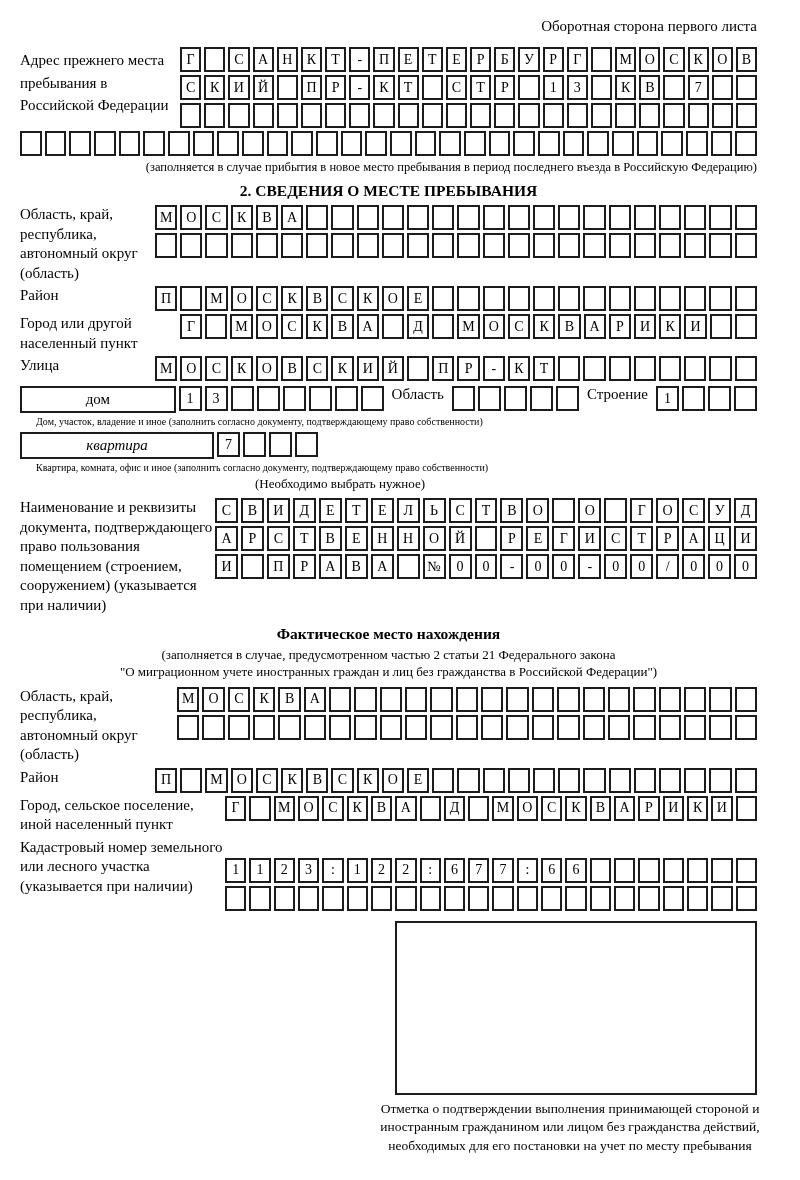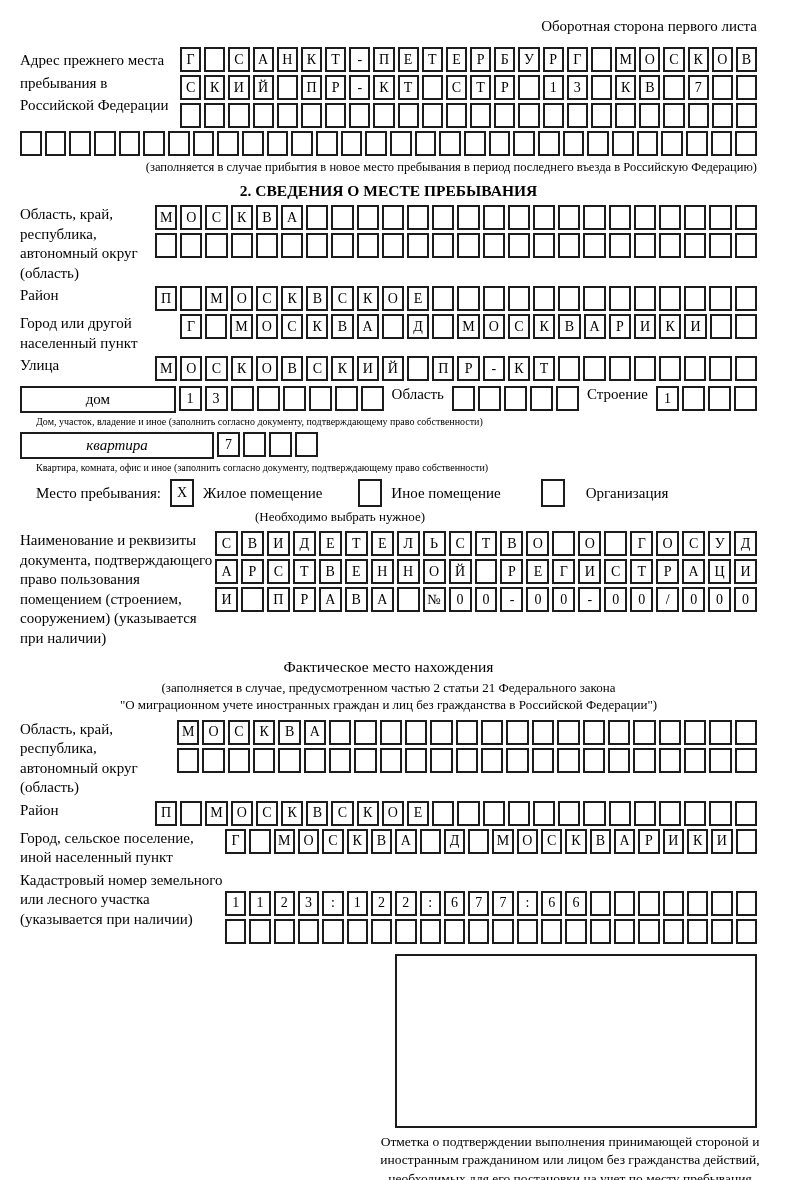--- a/index.html
+++ b/index.html
@@ -42,21 +42,21 @@
   .box-kv{width:190px;font-style:italic;}
   .inline-label{font-size:15px;padding:0 5px;white-space:nowrap;}
   .caption-left{font-size:10px;margin:3px 0 2px 16px;font-family:Liberation Serif, serif;}
 
   
   .stay-row{display:flex;align-items:center;font-size:15px;margin-top:7px;height:26px;}
   .checkbox{flex:0 0 20px;width:20px;height:24px;border:2px solid #1c1c1c;display:flex;
             align-items:center;justify-content:center;font-size:14px;margin:0 9px;}
   .stay-note{text-align:center;font-size:13px;margin-top:3px;width:640px;}
 
-  .h3{text-align:center;font-weight:normal;font-size:15.5px;margin:10px 0 4px 0;}
+  .h3{text-align:center;font-weight:bold;font-size:15.5px;margin:10px 0 4px 0;}
   .note-center{text-align:center;font-size:13px;line-height:1.3;}
 
   .cad-cells{margin-top:20px;}
 
   .stamp-box{margin-left:375px;margin-top:10px;width:358px;height:170px;border:2.5px solid #1c1c1c;}
   .stamp-caption{margin-left:350px;width:400px;text-align:center;font-size:13.5px;line-height:1.38;margin-top:5px;}
 </style>
 </head>
 <body>
 
@@ -370,29 +370,20 @@
     <div class="wide-box box-kv">квартира</div>
     <div class="crow" style="flex:0 0 auto;">
         <span class="cell fixed">7</span>
         <span class="cell fixed"></span>
         <span class="cell fixed"></span>
         <span class="cell fixed"></span>
       </div>
   </div>
   <div class="caption-left">Квартира, комната, офис и иное (заполнить согласно документу, подтверждающему право собственности)</div>
 
-  <div class="stay-row">
-    <span style="margin-left:16px;">Место пребывания:</span>
-    <span class="checkbox">X</span>
-    <span>Жилое помещение</span>
-    <span class="checkbox" style="margin-left:36px;"></span>
-    <span>Иное помещение</span>
-    <span class="checkbox" style="margin-left:40px;"></span>
-    <span style="margin-left:12px;">Организация</span>
-  </div>
   <div class="stay-note">(Необходимо выбрать нужное)</div>
 
   <div class="field" style="margin-top:6px;">
     <div class="f-label wide">Наименование и реквизиты документа, подтверждающего право пользования помещением (строением, сооружением) (указывается при наличии)</div>
     <div class="f-cells">
       <div class="crow">
           <span class="cell">С</span>
           <span class="cell">В</span>
           <span class="cell">И</span>
           <span class="cell">Д</span>

